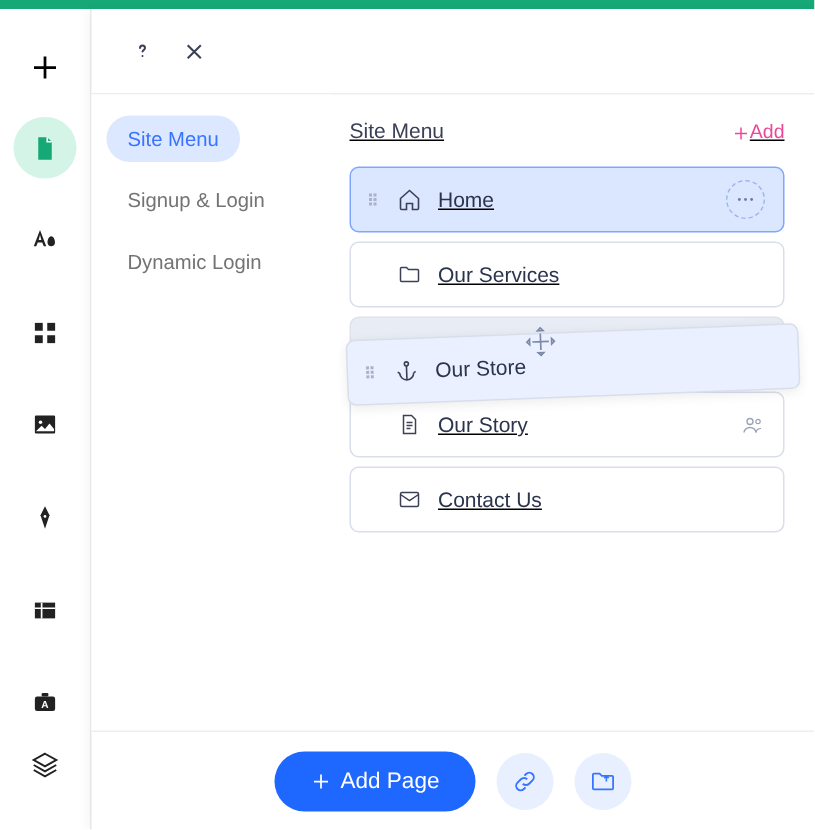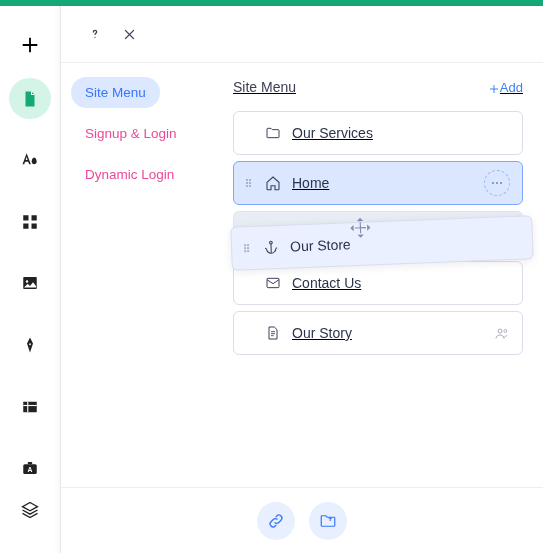--- a/index.html
+++ b/index.html
@@ -13,26 +13,26 @@
 .rail-gap { height:12px; }
 .rail-gap2 { height:20px; }
 .rail-icn { color:#222; }
 .rail-bottom { margin-top:auto; margin-bottom:22px; }
 .panel { flex:1; display:flex; flex-direction:column; border-left:1px solid #e5e7eb; box-shadow:-2px 0 6px rgba(0,0,0,0.04); min-height:0; }
 .panel-header { height:56px; display:flex; align-items:center; padding:0 20px; }
 .panel-title { font-size:17px; font-weight:700; color:#1f2a44; flex:1; }
 .hdr-icn { width:28px; height:28px; display:flex; align-items:center; justify-content:center; color:#3b4057; cursor:pointer; }
 .panel-body { flex:1; display:flex; min-height:0; border-top:1px solid #eceef2;text-decoration:underline; }
 .sidemenu { width:160px; padding:14px 10px; background:#fff; }
-.sidemenu-item { padding:8px 14px; font-size:13.5px; color:#ec4899; border-radius:16px; cursor:pointer; margin-bottom:10px; display:inline-block; }
+.sidemenu-item { padding:8px 14px; font-size:13.5px; color:#737373; border-radius:16px; cursor:pointer; margin-bottom:10px; display:inline-block; }
 .sidemenu-item.active { background:#dce8ff; color:#3874ff; }
 .content { flex:1; display:flex; flex-direction:column; padding:16px 20px 0 12px; min-width:0; }
 .content-head { display:flex; align-items:center; margin-bottom:16px; }
 .content-title { font-size:14px; color:#3b4057; flex:1; }
-.add-link { display:flex; align-items:flex-end; gap:0; font-size:13px; color:#3b82f6; cursor:pointer; }
+.add-link { display:flex; align-items:flex-end; gap:0; font-size:13px; color:#ec4899; cursor:pointer; }
 .pages { position:relative; }
 .page-row { height:44px; border:1px solid #d9deea; border-radius:6px; background:#fff; display:flex; align-items:center; padding:0 12px; margin-bottom:6px; font-size:14px; color:#2b344d; position:relative; }
 .page-row.selected { background:#dbe6ff; border-color:#7fa7ff; }
 .drag-hndl { width:8px; margin-right:10px; color:#9aa3b8; display:flex; flex-direction:column; gap:1px; }
 .drag-hndl span { display:flex; gap:1px; }
 .drag-hndl i { width:2px; height:2px; background:#a9b2c7; display:block; }
 .page-icn { width:18px; margin-right:10px; color:#3b4057; display:flex; align-items:center; justify-content:center; }
 .page-label { flex:1; }
 .row-act { width:26px; height:26px; border:1px dashed #9bb4ef; border-radius:50%; display:flex; align-items:center; justify-content:center; color:#6c7aa6; cursor:pointer; }
 .row-badge { color:#9aa3b8; display:flex; align-items:center; }
@@ -144,35 +144,20 @@
           <div class="add-link">
             <svg width="12" height="12" viewBox="0 0 24 24">
                 <path d="M11 4h2v7h7v2h-7v7h-2v-7H4v-2h7z" fill="currentColor"></path>
               </svg>
             <span>Add</span>
           </div>
         </div>
 
         <div class="pages">
 
-          <div class="page-row">
-            <div class="drag-hndl" style="visibility:hidden">
-                <span>
-                  <i></i>
-                  <i></i>
-                </span>
-              </div>
-            <div class="page-icn">
-              <svg width="16" height="16" viewBox="0 0 24 24">
-                  <path d="M3 6a1 1 0 011-1h5l2 2h9a1 1 0 011 1v10a1 1 0 01-1 1H4a1 1 0 01-1-1V6z" fill="none" stroke="currentColor" stroke-width="1.5"></path>
-                </svg>
-            </div>
-            <div class="page-label">Our Services</div>
-          </div>
-
           <div class="page-row selected">
             <div class="drag-hndl">
                 <span>
                   <i></i>
                   <i></i>
                 </span>
                 <span>
                   <i></i>
                   <i></i>
                 </span>
@@ -189,20 +174,35 @@
             <div class="page-label">Home</div>
             <div class="row-act">
               <svg width="14" height="14" viewBox="0 0 24 24">
                   <circle cx="5" cy="12" r="1.6" fill="currentColor"></circle>
                   <circle cx="12" cy="12" r="1.6" fill="currentColor"></circle>
                   <circle cx="19" cy="12" r="1.6" fill="currentColor"></circle>
                 </svg>
             </div>
           </div>
 
+          <div class="page-row">
+            <div class="drag-hndl" style="visibility:hidden">
+                <span>
+                  <i></i>
+                  <i></i>
+                </span>
+              </div>
+            <div class="page-icn">
+              <svg width="16" height="16" viewBox="0 0 24 24">
+                  <path d="M3 6a1 1 0 011-1h5l2 2h9a1 1 0 011 1v10a1 1 0 01-1 1H4a1 1 0 01-1-1V6z" fill="none" stroke="currentColor" stroke-width="1.5"></path>
+                </svg>
+            </div>
+            <div class="page-label">Our Services</div>
+          </div>
+
           <div class="placeholder"></div>
 
           <div class="dragging">
             <div class="drag-hndl">
                 <span>
                   <i></i>
                   <i></i>
                 </span>
                 <span>
                   <i></i>
@@ -229,55 +229,61 @@
 
           <div class="page-row">
             <div class="drag-hndl" style="visibility:hidden">
                 <span>
                   <i></i>
                   <i></i>
                 </span>
               </div>
             <div class="page-icn">
               <svg width="16" height="16" viewBox="0 0 24 24">
-                  <rect x="3" y="5" width="18" height="14" rx="1.5" fill="none" stroke="currentColor" stroke-width="1.5"></rect>
-                  <path d="M3 7l9 6 9-6" fill="none" stroke="currentColor" stroke-width="1.5"></path>
-                </svg>
-            </div>
-            <div class="page-label">Contact Us</div>
-          </div>
-
-          <div class="page-row">
-            <div class="drag-hndl" style="visibility:hidden">
-                <span>
-                  <i></i>
-                  <i></i>
-                </span>
-              </div>
-            <div class="page-icn">
-              <svg width="16" height="16" viewBox="0 0 24 24">
                   <path d="M6 3h8l4 4v14H6z" fill="none" stroke="currentColor" stroke-width="1.5"></path>
                   <path d="M9 10h6M9 13h6M9 16h4" stroke="currentColor" stroke-width="1.3"></path>
                 </svg>
             </div>
             <div class="page-label">Our Story</div>
             <div class="row-badge">
               <svg width="16" height="16" viewBox="0 0 24 24">
                   <circle cx="9" cy="9" r="3" fill="none" stroke="currentColor" stroke-width="1.4"></circle>
                   <path d="M3 20c0-3 3-5 6-5s6 2 6 5" fill="none" stroke="currentColor" stroke-width="1.4"></path>
                   <circle cx="17" cy="9" r="2.2" fill="none" stroke="currentColor" stroke-width="1.2"></circle>
                   <path d="M15 20c.5-2.5 2.5-4 5-4" fill="none" stroke="currentColor" stroke-width="1.2"></path>
                 </svg>
             </div>
           </div>
+
+          <div class="page-row">
+            <div class="drag-hndl" style="visibility:hidden">
+                <span>
+                  <i></i>
+                  <i></i>
+                </span>
+              </div>
+            <div class="page-icn">
+              <svg width="16" height="16" viewBox="0 0 24 24">
+                  <rect x="3" y="5" width="18" height="14" rx="1.5" fill="none" stroke="currentColor" stroke-width="1.5"></rect>
+                  <path d="M3 7l9 6 9-6" fill="none" stroke="currentColor" stroke-width="1.5"></path>
+                </svg>
+            </div>
+            <div class="page-label">Contact Us</div>
+          </div>
         </div>
       </div>
     </div>
 
     <div class="footer">
+      <button class="add-page-btn">
+        <svg width="14" height="14" viewBox="0 0 24 24">
+            <path d="M11 4h2v7h7v2h-7v7h-2v-7H4v-2h7z" fill="currentColor"></path>
+          </svg>
+        <span>Add Page</span>
+      </button>
       <div class="circle-btn">
         <svg width="18" height="18" viewBox="0 0 24 24">
             <path d="M10 14a4 4 0 005.66 0l3-3a4 4 0 00-5.66-5.66l-1.5 1.5M14 10a4 4 0 00-5.66 0l-3 3a4 4 0 005.66 5.66l1.5-1.5" fill="none" stroke="currentColor" stroke-width="1.7"></path>
           </svg>
       </div>
       <div class="circle-btn">
         <svg width="18" height="18" viewBox="0 0 24 24">
             <path d="M3 6a1 1 0 011-1h5l2 2h9a1 1 0 011 1v10a1 1 0 01-1 1H4a1 1 0 01-1-1V6z" fill="none" stroke="currentColor" stroke-width="1.6"></path>
             <path d="M17 8l2-2m0 0l2 2m-2-2v5" fill="none" stroke="currentColor" stroke-width="1.4" transform="translate(-4 1)"></path>
           </svg>

